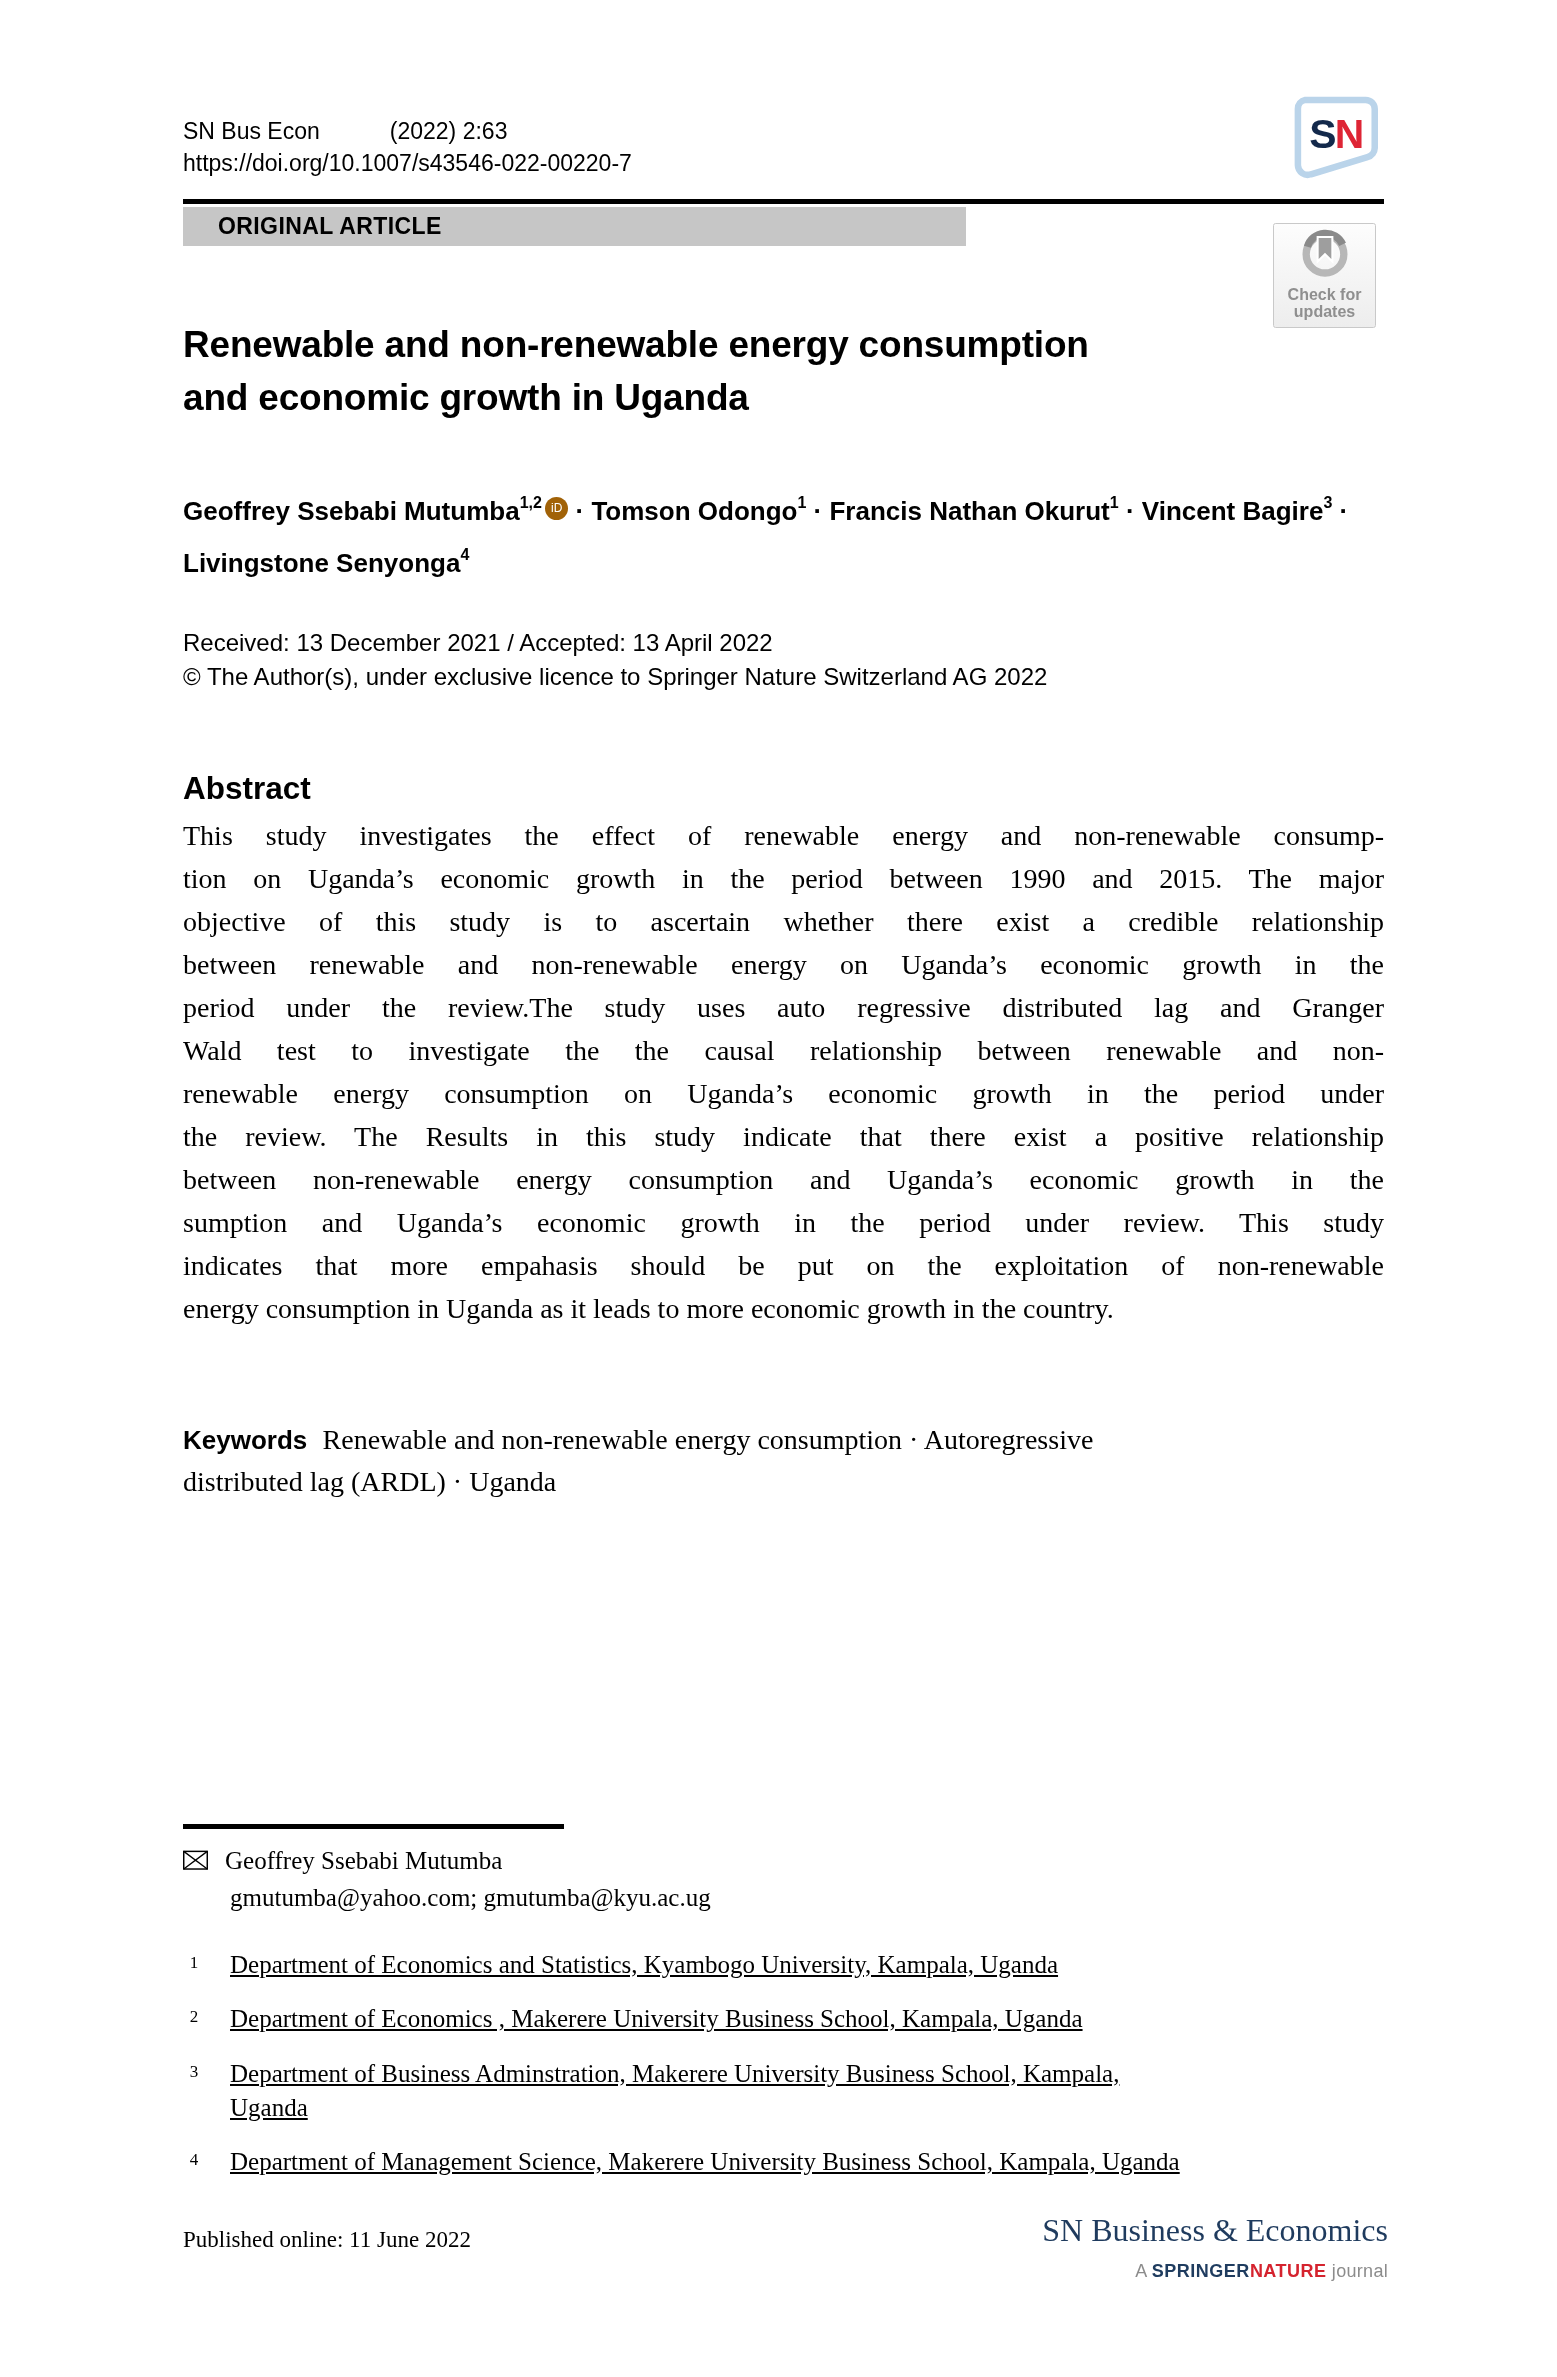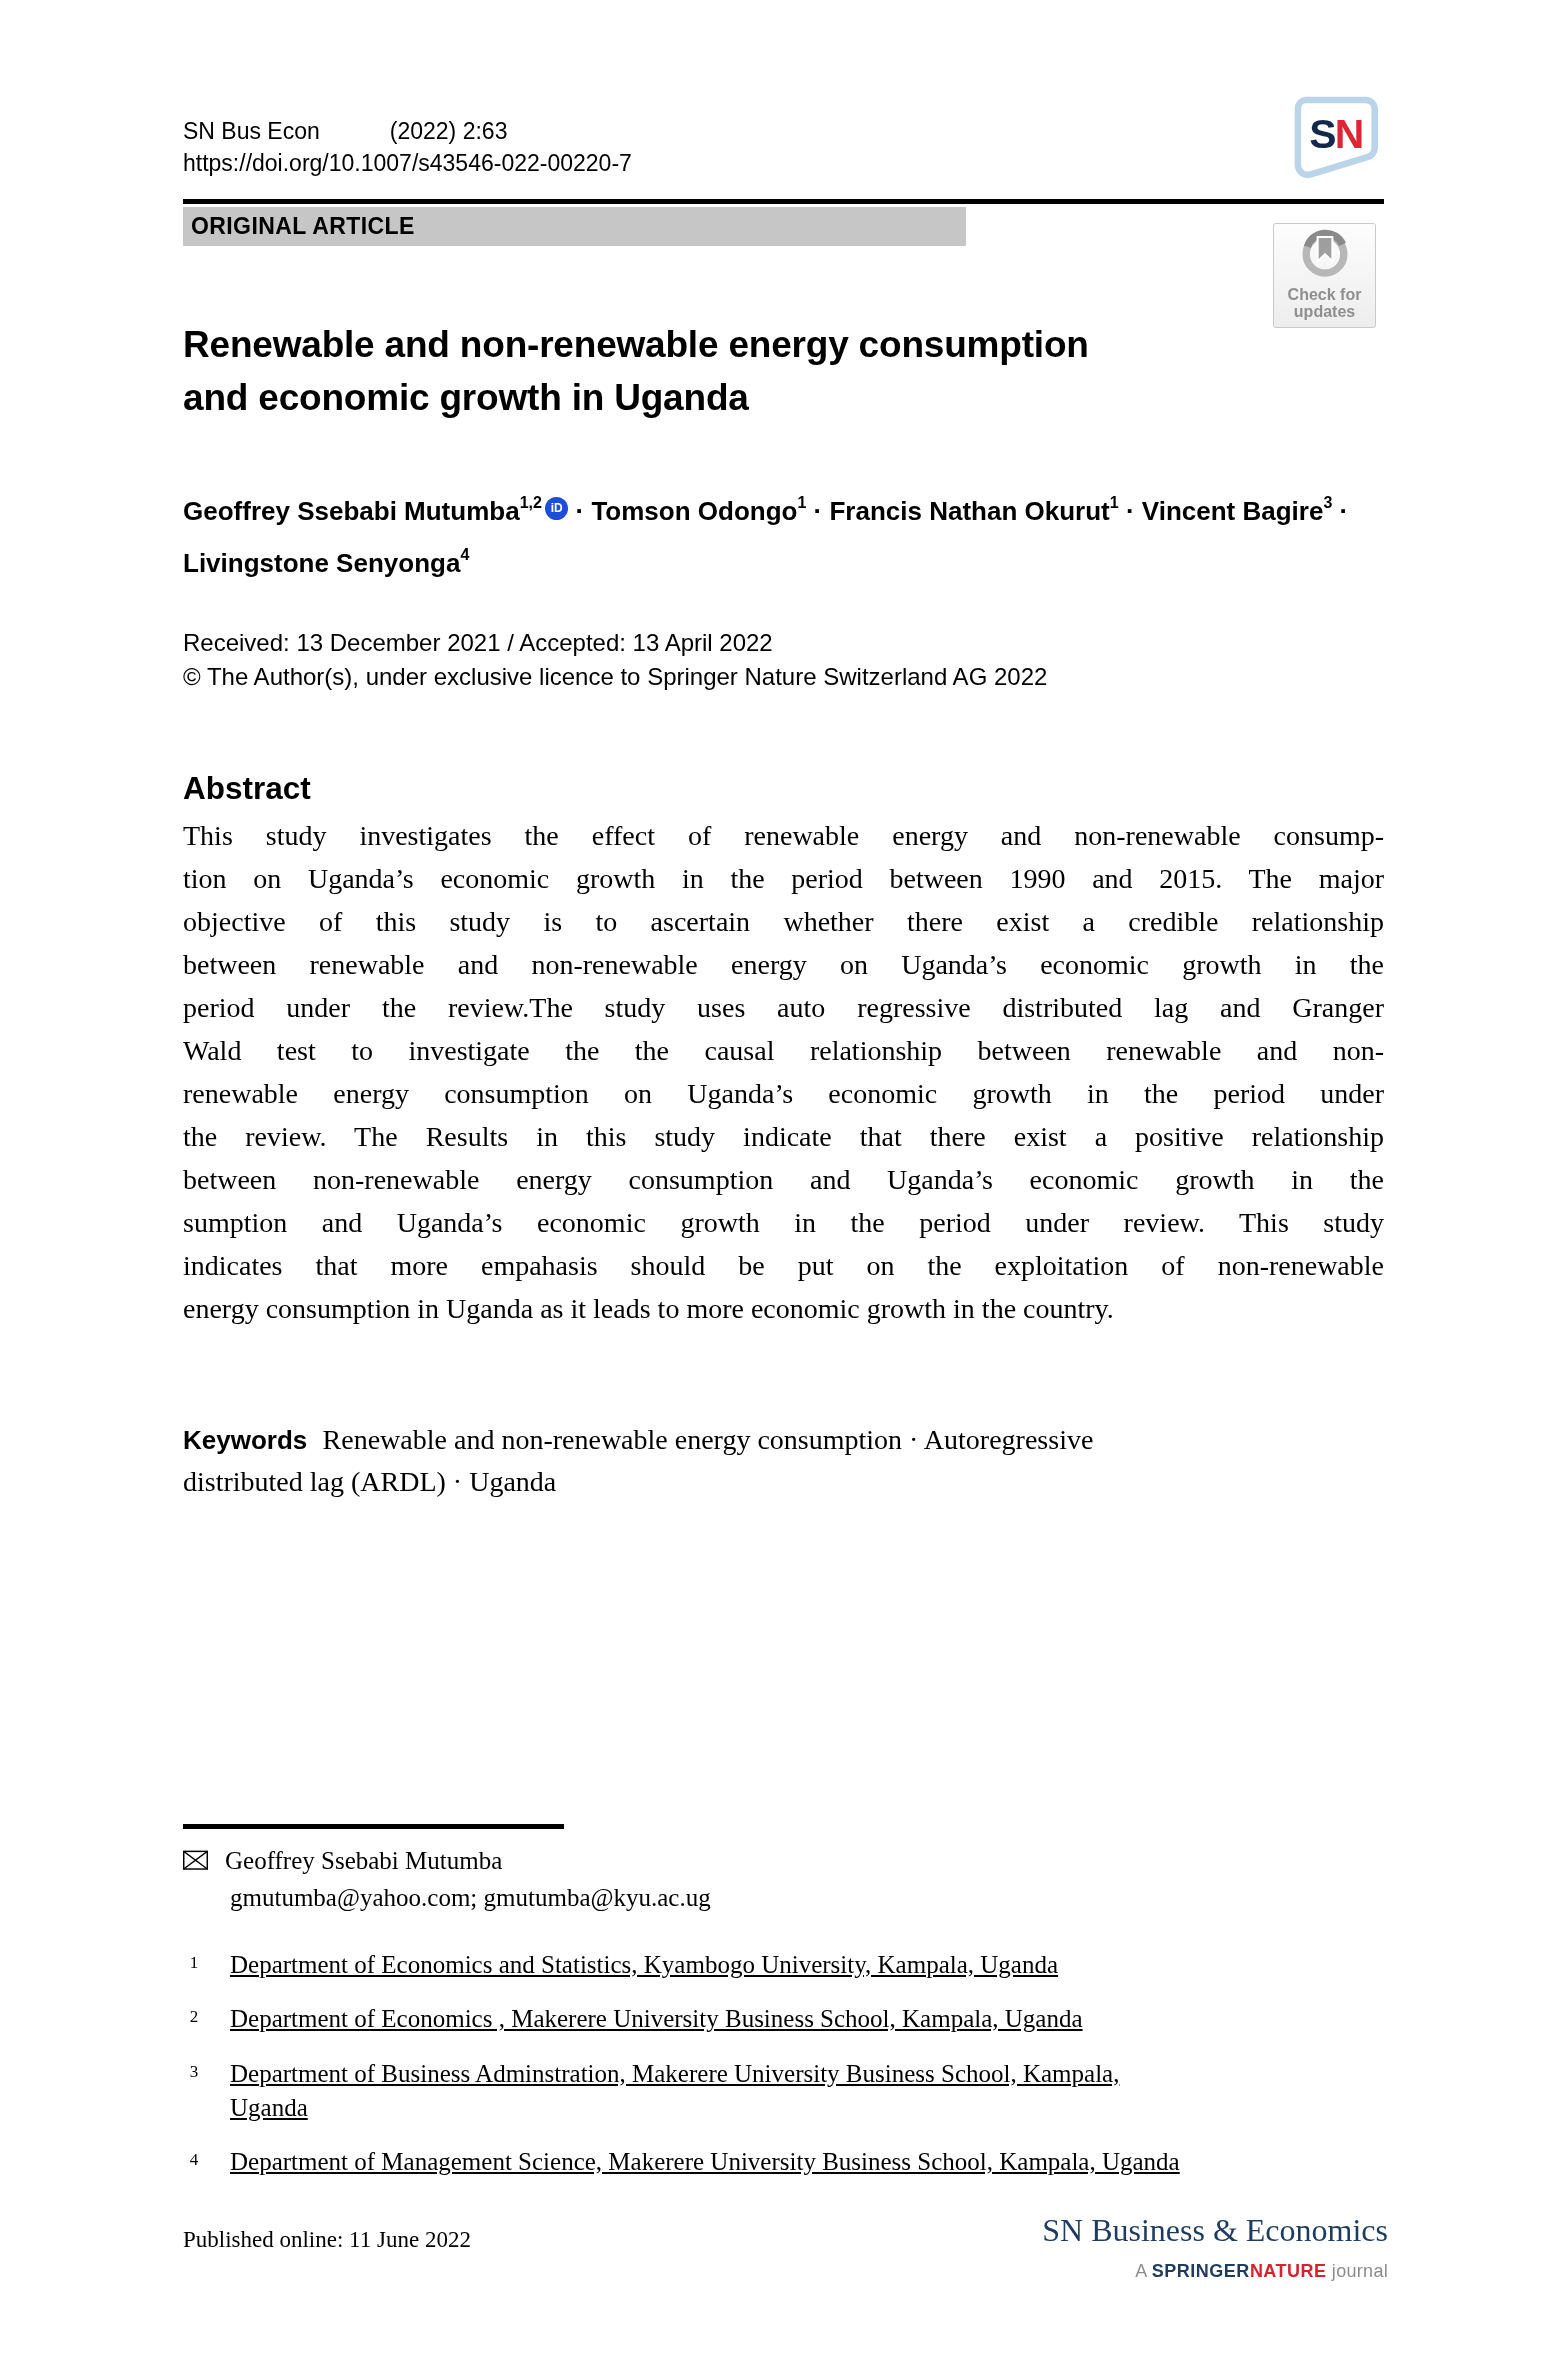--- a/index.html
+++ b/index.html
@@ -14,21 +14,21 @@
   #journal-line .vol { margin-left:70px; }
   #doi { display:block; }
 
   
   #sn-logo { left:1293px; top:95px; width:85px; height:85px; }
 
   #top-rule { left:183px; top:199px; width:1201px; height:5.1px; background:#000; }
 
   #banner {
     left:183px; top:207px; width:783px; height:39px; background:#c6c6c6;
-    font-size:23px; font-weight:700; line-height:39px; padding-left:8px;
+    font-size:23px; font-weight:700; line-height:39px; padding-left:35px;
     box-sizing:border-box; letter-spacing:0.4px;
   }
 
   
   #check-badge {
     left:1273px; top:223px; width:103px; height:105px;
     border:0.9px solid #c9c9c9; border-radius:2.6px;
     background:linear-gradient(180deg,#fdfdfd 0%,#ededed 100%);
     text-align:center; box-sizing:border-box; padding-top:3.4px;
   }
@@ -37,21 +37,21 @@
   #title {
     left:183px; top:318px; width:1233px; font-size:37px; font-weight:700;
     line-height:53px; white-space:pre-line; letter-spacing:-0.2px;
   }
 
   #authors { left:183px; top:481px; width:1208px; font-size:26px; font-weight:700; line-height:43px; }
   .author-seg { white-space:nowrap; }
   sup.auth { font-size:16px; vertical-align:12px; font-weight:700; }
   .orcid {
     display:inline-block; width:23px; height:23px; border-radius:50%;
-    background:#1d4ed8; color:#fff; font-size:12px; font-weight:700;
+    background:#a16207; color:#fff; font-size:12px; font-weight:400;
     text-align:center; line-height:23px; vertical-align:8.5px; margin-left:3.4px;
   }
 
   #dates { left:183px; top:629px; font-size:24px; }
   #copyright { left:183px; top:663px; font-size:24px; }
 
   #abstract-h { left:183px; top:770px; font-size:31.5px; font-weight:700; }
   #abstract-body { left:183px; top:814px; width:1201px; font-family:"Liberation Serif", serif; font-size:28px; }
   .jline { height:43px; line-height:43px; text-align:justify; text-align-last:justify; white-space:normal; }
   .jline.last { text-align-last:left; }

